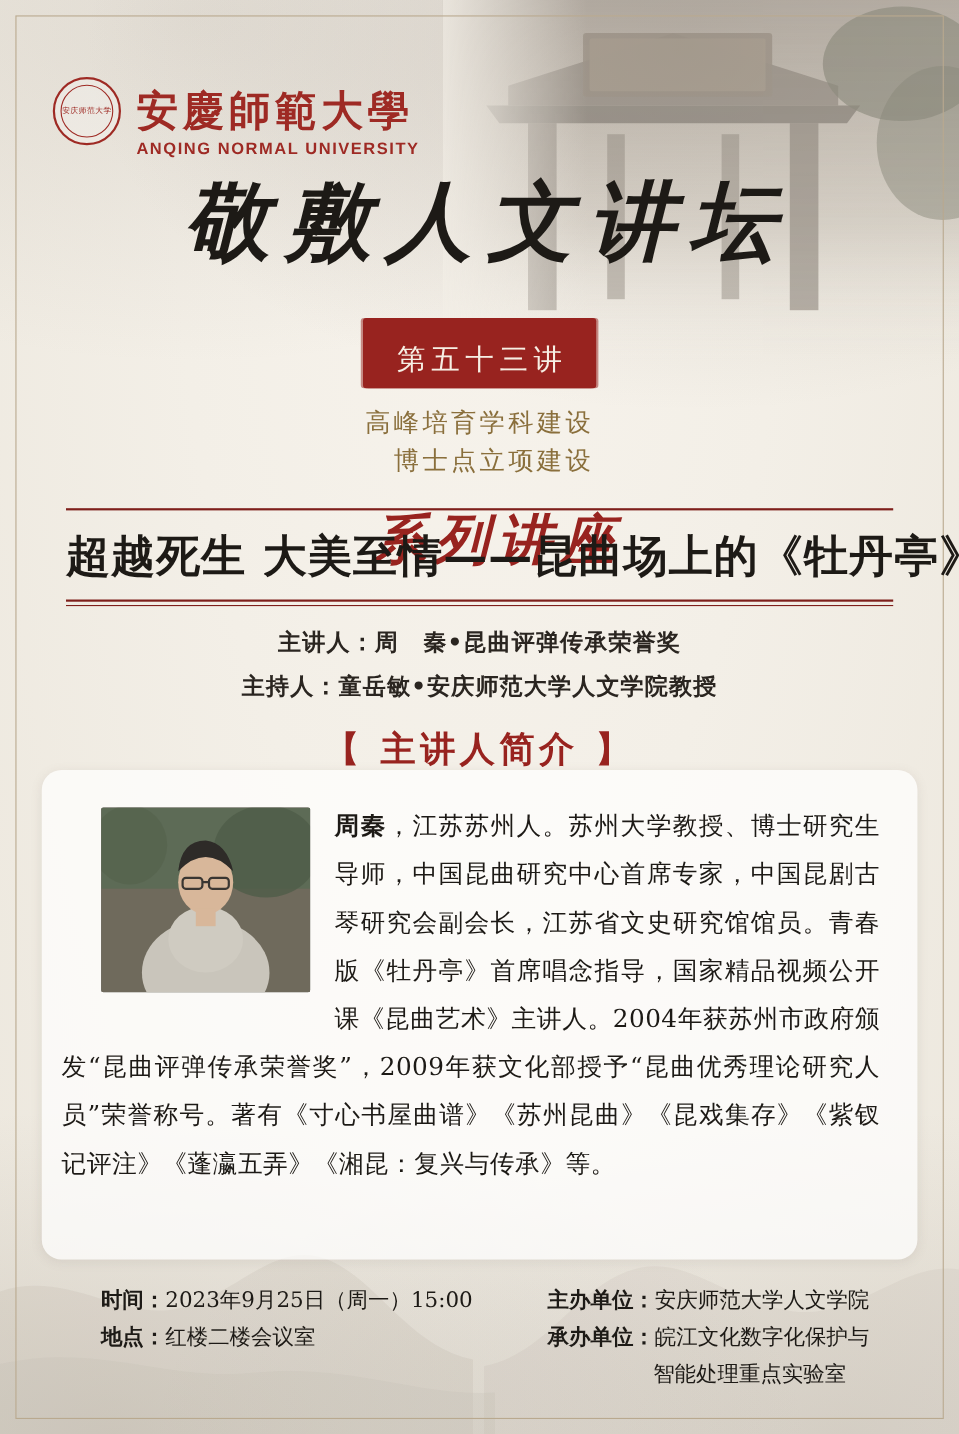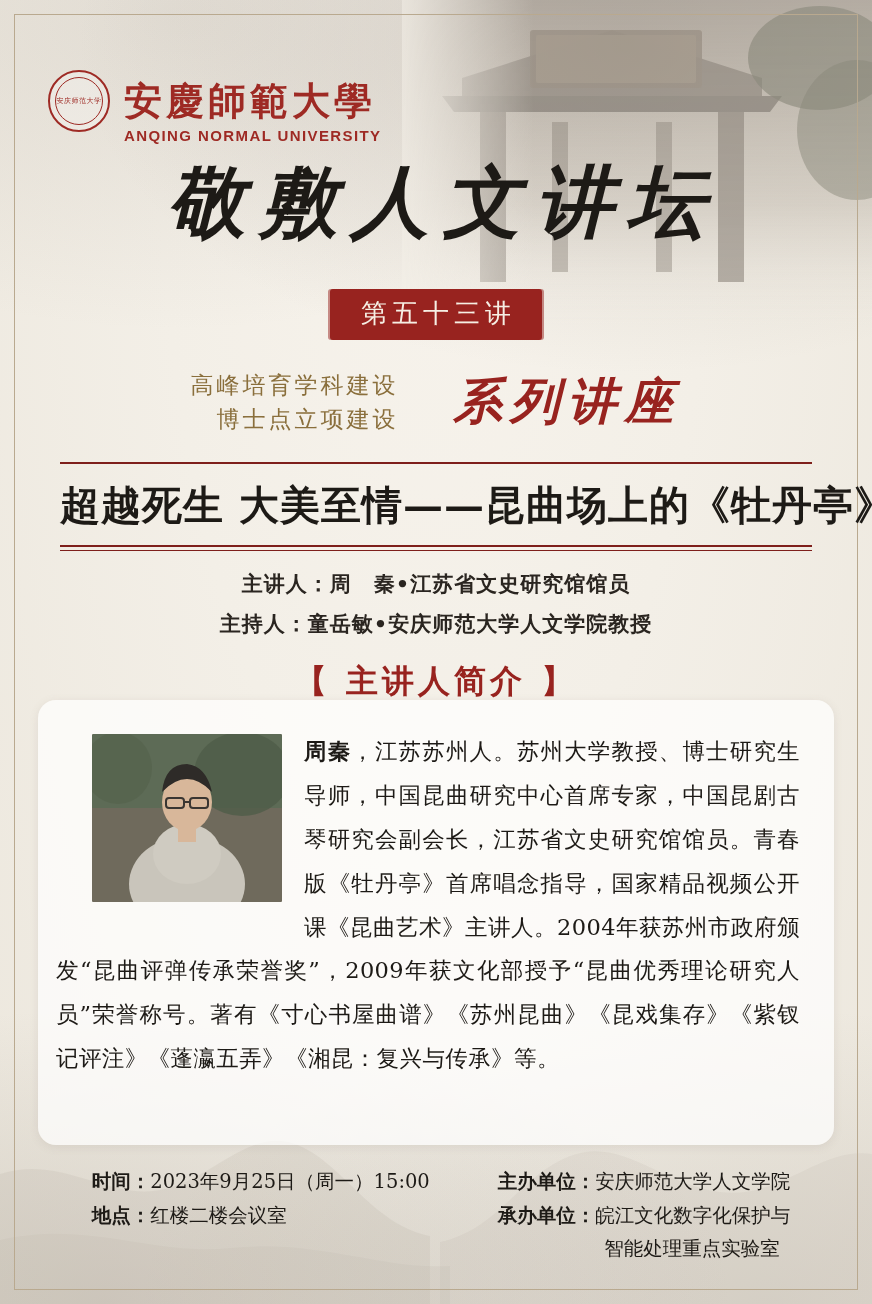--- a/index.html
+++ b/index.html
@@ -138,35 +138,36 @@
   
   .badge {
     position: absolute;
     left: 50%;
     transform: translateX(-50%);
     top: 289px;
     background: #98231f;
     color: #f6efe4;
     font-size: 26px;
     letter-spacing: 5px;
-    padding: 7px 26px 9px 31px;
+    padding: 20px 26px 9px 31px;
     border-radius: 3px;
     font-family: "DejaVu Serif", serif;
     box-shadow: 2px 0 0 rgba(152,35,31,0.5), -2px 0 0 rgba(152,35,31,0.5);
   }
 
   
   .series {
     position: absolute;
     left: 0; right: 0;
     top: 368px;
     display: flex;
     justify-content: center;
     align-items: center;
     gap: 22px;
+    flex-direction: column;
   }
   .series-left {
     color: #8a6f3c;
     font-size: 23px;
     line-height: 1.48;
     letter-spacing: 3px;
     text-align: right;
     font-family: "DejaVu Serif", serif;
   }
   .series-right {
@@ -272,21 +273,21 @@
     left: 10px; right: 0;
     bottom: 38px;
     display: flex;
     justify-content: center;
     gap: 68px;
     color: #1d1a16;
     font-family: "DejaVu Serif", serif;
   }
   .footer .col { font-size: 19.5px; line-height: 1.72; }
   .footer .col.left { text-align: left; }
-  .footer .col.right { text-align: center; }
+  .footer .col.right { text-align: left; }
   .footer b { font-weight: bold; }
   .footer .indent { padding-left: 96px; }
 </style>
 </head>
 <body>
 
 <div class="poster">
 
   <div class="wash-top"></div>
 
@@ -353,21 +354,21 @@
 
   <div class="topic-wrap">
     <div class="rule"></div>
     <div class="topic">超越死生 大美至情——昆曲场上的《牡丹亭》</div>
     <div class="rule"></div>
     <div class="rule thin"></div>
   </div>
 
   <div class="people">
     <div class="line">
-      <span>主讲人：</span><span>周　秦•江苏省文史研究馆馆员</span>
+      <span>主讲人：</span><span>周　秦•昆曲评弹传承荣誉奖</span>
     </div>
     <div class="line">
       <span>主持人：</span><span>童岳敏•安庆师范大学人文学院教授</span>
     </div>
   </div>
 
   <div class="section-heading">【 主讲人简介 】</div>
 
   <div class="bio-card">
     <div class="bio-photo">

